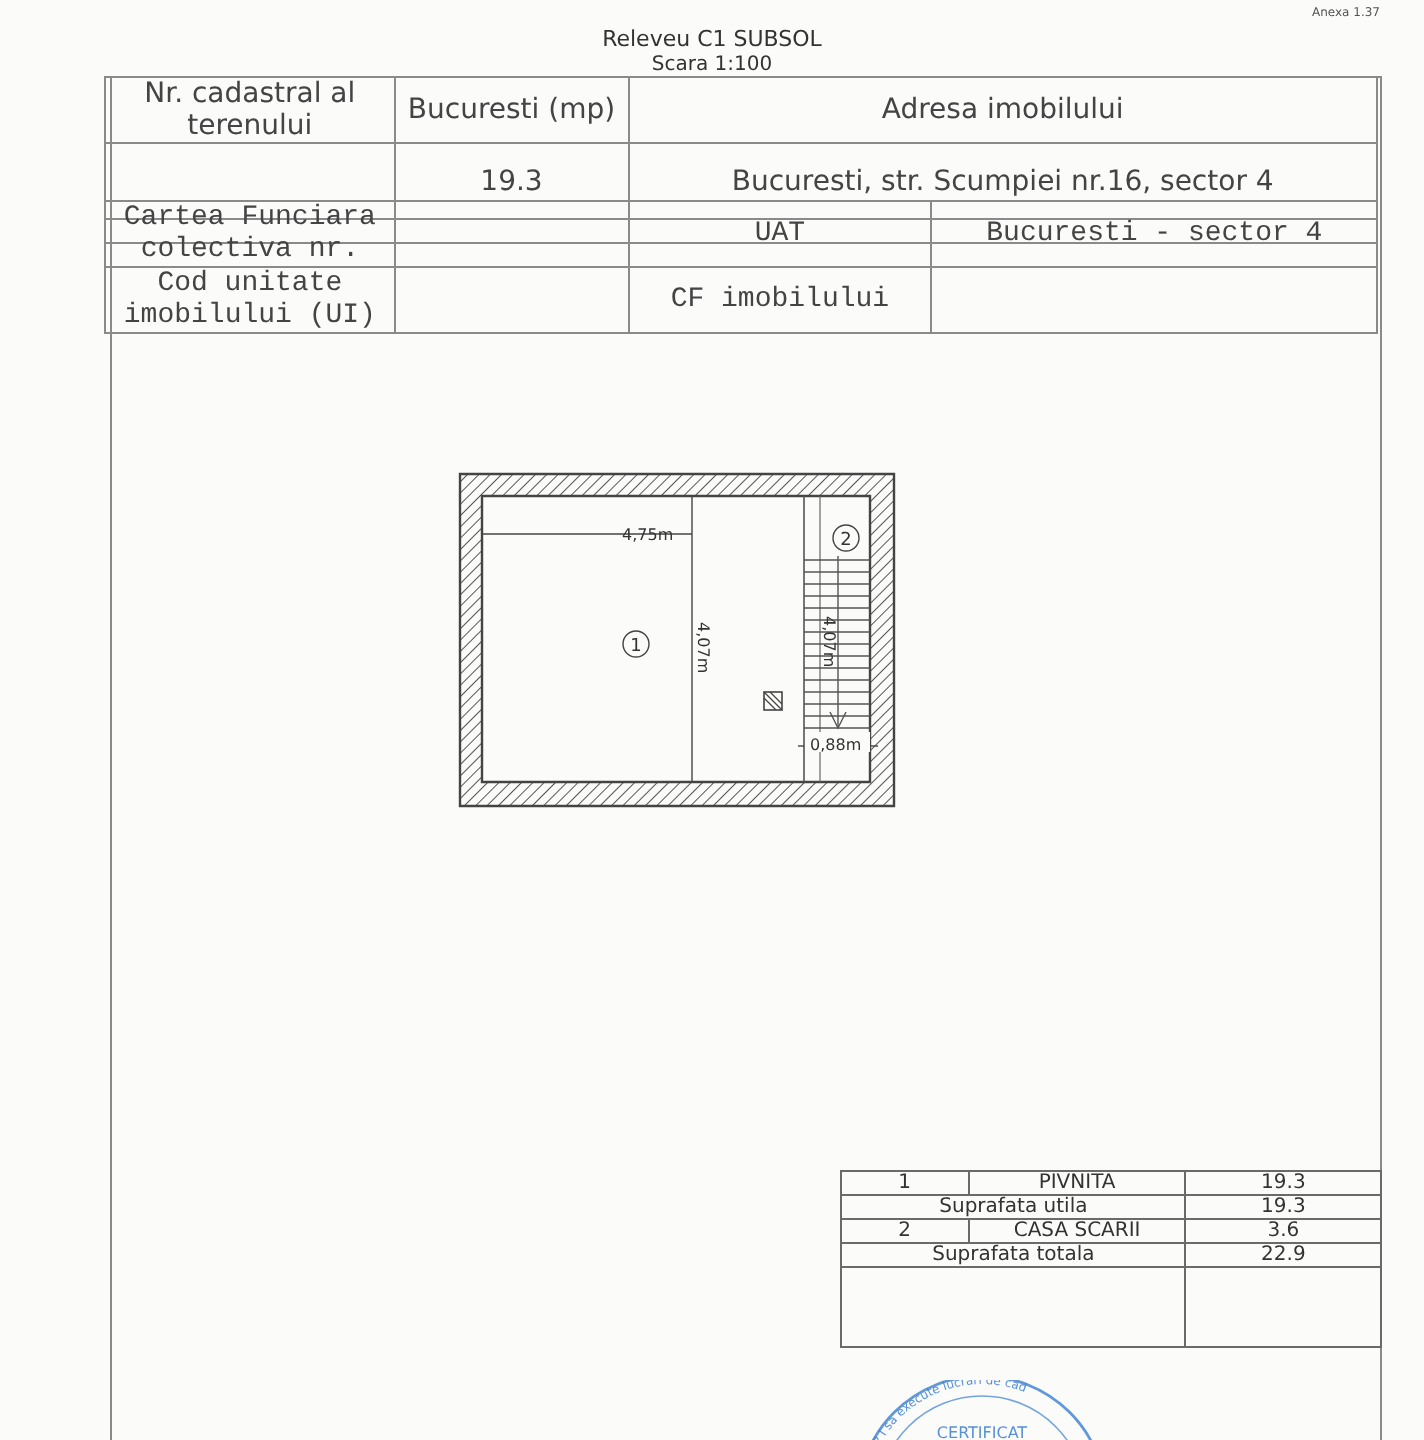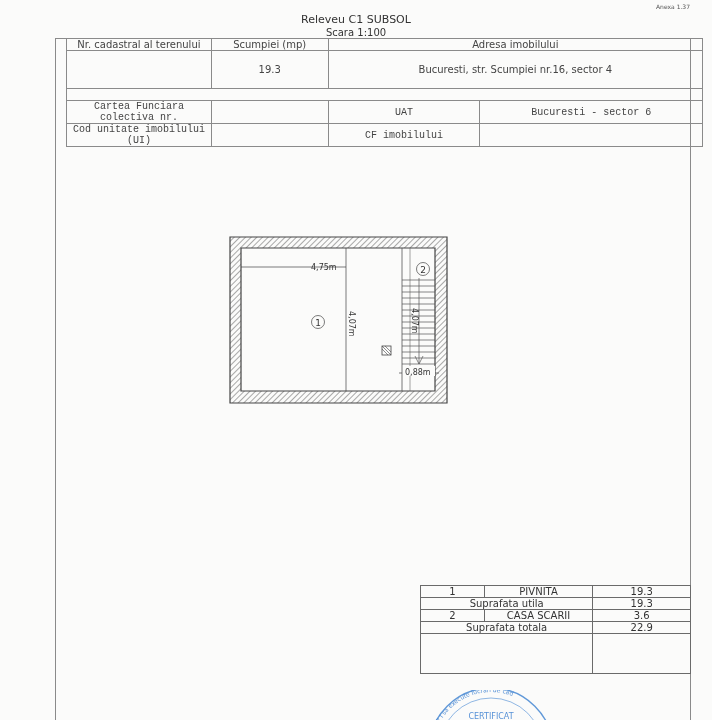--- a/index.html
+++ b/index.html
@@ -13,21 +13,21 @@
     .page { position: relative; width: 712px; height: 711px; }
     .annex { position: absolute; right: 22px; top: 3px; font-size: 6px; color: #555; }
     .title { position: absolute; left: 0; width: 712px; top: 13px; text-align: center; font-size: 11px; color: #333; }
     .scale { position: absolute; left: 0; width: 712px; top: 27px; text-align: center; font-size: 10px; color: #333; }
 
     .frame {
       position: absolute; left: 55px; top: 38px; width: 636px; height: 690px;
       border-left: 1px solid #8a8a8a; border-right: 1px solid #8a8a8a; border-top: 1px solid #8a8a8a;
       box-sizing: border-box;
     }
-    table.hdr { position: absolute; left: 66px; border-collapse: collapse; font-size: 10px; color: #444; }
+    table.hdr { position: absolute; left: 52px; border-collapse: collapse; font-size: 14px; color: #444; }
     table.hdr td { border: 1px solid #8a8a8a; text-align: center; padding: 0; height: 11px; }
     .t1 { top: 38px; width: 637px; }
     .t2 { top: 100px; width: 637px; font-family: Liberation Mono, monospace; }
 
     .plan { position: absolute; left: 229px; top: 236px; }
 
     table.rooms {
       position: absolute; left: 420px; top: 585px; width: 271px;
       border-collapse: collapse; font-size: 10px; color: #333;
     }
@@ -48,21 +48,21 @@
 
   <table class="hdr t1">
     <colgroup>
         <col style="width:145px">
         <col style="width:117px">
         <col style="width:375px">
       </colgroup>
     <tbody>
         <tr>
       <td>Nr. cadastral al terenului</td>
-      <td>Scumpiei (mp)</td>
+      <td>Bucuresti (mp)</td>
       <td>Adresa imobilului</td>
     </tr>
     <tr style="height:38px">
       <td></td>
       <td>19.3</td>
       <td>Bucuresti, str. Scumpiei nr.16, sector 4</td>
     </tr>
     <tr style="height:10px">
           <td colspan="3"></td>
         </tr>
@@ -74,21 +74,21 @@
         <col style="width:145px">
         <col style="width:117px">
         <col style="width:152px">
         <col style="width:223px">
       </colgroup>
     <tbody>
         <tr style="height:22px">
       <td>Cartea Funciara colectiva nr.</td>
       <td></td>
       <td>UAT</td>
-      <td>Bucuresti - sector 6</td>
+      <td>Bucuresti - sector 4</td>
     </tr>
     <tr style="height:22px">
       <td>Cod unitate imobilului (UI)</td>
       <td></td>
       <td>CF imobilului</td>
       <td></td>
     </tr>
   </tbody>
     </table>
 

